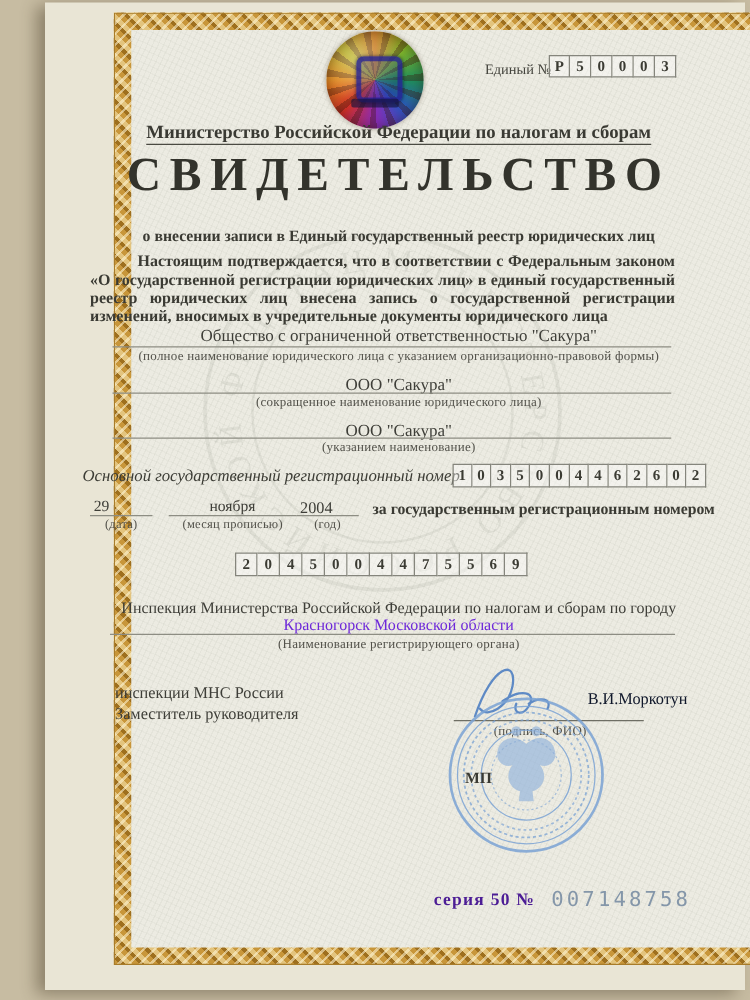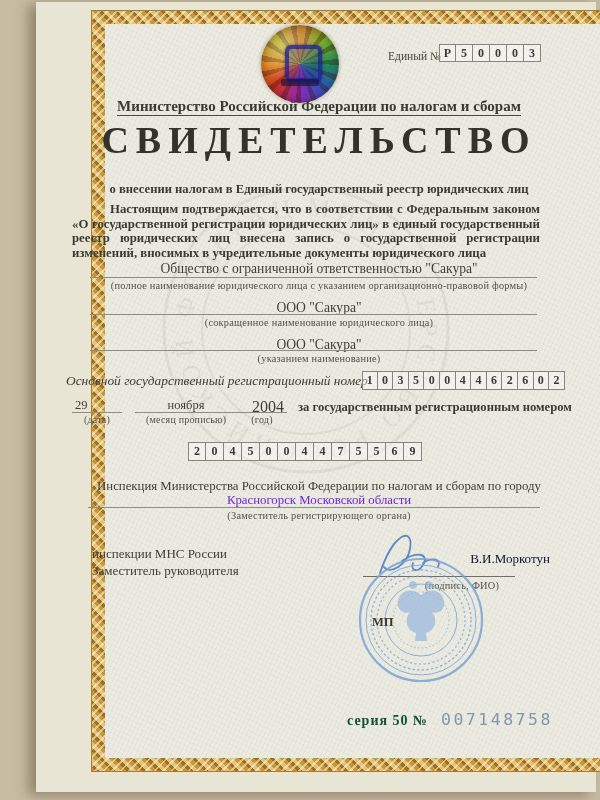--- a/index.html
+++ b/index.html
@@ -57,21 +57,21 @@
     border:4px solid rgba(38,34,150,.75);background:rgba(25,40,130,.28);
     box-shadow:0 0 3px rgba(0,0,40,.6);
   }
   .holo .bar{
     position:absolute;left:20px;top:54px;width:38px;height:7px;
     background:rgba(20,20,60,.65);border-radius:2px;filter:blur(.4px);
   }
   .wm{position:absolute;left:158px;top:182px;width:296px;height:296px;opacity:.10;pointer-events:none;}
   .stamp{position:absolute;left:356px;top:555px;width:130px;height:130px;opacity:.85;}
   .sig{position:absolute;left:368px;top:523px;width:86px;height:58px;}
-  .serial-label{font:bold 14px "Liberation Serif",serif;color:#14532d;letter-spacing:1px;}
+  .serial-label{font:bold 14px "Liberation Serif",serif;color:#4c1d95;letter-spacing:1px;}
   .serial-num{font:16.5px "DejaVu Sans Mono",monospace;color:#8496a9;letter-spacing:2.5px;}
 </style>
 </head>
 <body>
 
 <div class="paper">
   <div class="frame"></div>
   <div class="inner"></div>
 </div>
 
@@ -98,21 +98,21 @@
   <span class="cell w1">0</span>
   <span class="cell w1">0</span>
   <span class="cell w1">0</span>
   <span class="cell w1">3</span>
 </div>
 
 <div class="abs ctr serif-bold" style="top:98px;font-size:15px;">
   <span style="border-bottom:1px solid #4a4a42;padding-bottom:1px;">Министерство Российской Федерации по налогам и сборам</span>
 </div>
 <div class="abs ctr serif-bold" style="top:118px;font-size:38px;letter-spacing:7px;color:#33332c;">СВИДЕТЕЛЬСТВО</div>
-<div class="abs ctr serif-bold" style="top:182px;font-size:12.6px;">о внесении налогам в Единый государственный реестр юридических лиц</div>
+<div class="abs ctr serif-bold" style="top:182px;font-size:12.6px;">о внесении записи в Единый государственный реестр юридических лиц</div>
 <div class="abs serif-bold" style="left:72px;top:202px;width:468px;font-size:12.8px;line-height:14.6px;text-align:justify;text-indent:38px;">Настоящим подтверждается, что в соответствии с Федеральным законом «О государственной регистрации юридических лиц» в единый государственный реестр юридических лиц внесена запись о государственной регистрации изменений, вносимых в учредительные документы юридического лица</div>
 
 <div class="abs ctr value" style="top:261px;">Общество с ограниченной ответственностью "Сакура"</div>
 <div class="uline" style="left:90px;top:277px;width:447px;"></div>
 <div class="abs ctr caption" style="top:280px;">(полное наименование юридического лица с указанием организационно-правовой формы)</div>
 
 <div class="abs ctr value" style="top:300px;">ООО "Сакура"</div>
 <div class="uline" style="left:90px;top:314px;width:447px;"></div>
 <div class="abs ctr caption" style="top:317px;">(сокращенное наименование юридического лица)</div>
 
@@ -138,21 +138,21 @@
 </div>
 
 <div class="abs" style="left:75px;top:398px;width:44px;font-size:12.5px;color:#3e3e38;">29</div>
 <div class="uline" style="left:72px;top:412px;width:50px;"></div>
 <div class="abs caption" style="left:75px;top:414px;width:44px;text-align:center;font-size:10px;">(дата)</div>
 
 <div class="abs" style="left:138px;top:398px;width:96px;text-align:center;font-size:12.5px;color:#3e3e38;">ноября</div>
 <div class="uline" style="left:135px;top:412px;width:102px;"></div>
 <div class="abs caption" style="left:126px;top:414px;width:96px;text-align:left;font-size:10px;margin-left:20px;">(месяц прописью)</div>
 
-<div class="abs" style="left:240px;top:398px;width:44px;text-align:right;font-size:16px;color:#3e3e38;">2004</div>
+<div class="abs" style="left:240px;top:398px;width:44px;text-align:left;font-size:13px;color:#3e3e38;">2004</div>
 <div class="uline" style="left:237px;top:412px;width:50px;"></div>
 <div class="abs caption" style="left:240px;top:414px;width:44px;text-align:center;font-size:10px;">(год)</div>
 
 <div class="abs serif-bold" style="left:298px;top:400px;font-size:12.6px;">за  государственным регистрационным номером</div>
 
 <div class="cells" style="left:188px;top:442px;">
   <span class="cell w3">2</span>
   <span class="cell w3">0</span>
   <span class="cell w3">4</span>
   <span class="cell w3">5</span>
@@ -163,34 +163,34 @@
   <span class="cell w3">7</span>
   <span class="cell w3">5</span>
   <span class="cell w3">5</span>
   <span class="cell w3">6</span>
   <span class="cell w3">9</span>
 </div>
 
 <div class="abs ctr" style="top:479px;font-size:12.8px;color:#3e3e38;">Инспекция Министерства Российской Федерации по налогам и сборам по городу</div>
 <div class="abs ctr" style="top:493px;font-size:12.8px;color:#6d28d9;">Красногорск Московской области</div>
 <div class="uline" style="left:88px;top:507px;width:452px;"></div>
-<div class="abs ctr caption" style="top:510px;">(Заместитель регистрирующего органа)</div>
+<div class="abs ctr caption" style="top:510px;">(Наименование регистрирующего органа)</div>
 
 <div class="abs" style="left:92px;top:545px;font-size:13px;color:#3e3e38;line-height:17px;">
   <div>инспекции МНС России</div>
   <div>Заместитель руководителя</div>
 </div>
 
 <svg class="sig" viewBox="0 0 86 58">
   <path d="M12,50 C26,8 46,4 42,26 C39,42 22,52 16,44 M34,38 C48,28 62,30 55,42 C50,50 42,48 45,40 M55,40 C64,34 74,36 70,44" fill="none" stroke="#4f7fc2" stroke-width="1.8" stroke-linecap="round" opacity="0.9"></path>
 </svg>
 
 <div class="abs" style="left:460px;top:551px;width:100px;text-align:center;font-size:13px;color:#0f172a;">В.И.Моркотун</div>
 <div class="uline" style="left:363px;top:576px;width:152px;background:#6e6e64;"></div>
-<div class="abs caption" style="left:407px;top:580px;width:110px;text-align:center;">(подпись, ФИО)</div>
+<div class="abs caption" style="left:395px;top:580px;width:110px;text-align:left;">(подпись, ФИО)</div>
 
 <svg class="stamp" viewBox="0 0 130 130">
   <circle cx="65" cy="65" r="61" fill="none" stroke="#7ba3d4" stroke-width="2.2"></circle>
   <circle cx="65" cy="65" r="55" fill="none" stroke="#7ba3d4" stroke-width="1"></circle>
   <circle cx="65" cy="65" r="50" fill="none" stroke="#7ba3d4" stroke-width="1.4" stroke-dasharray="2.5 2.2" opacity="0.9"></circle>
   <circle cx="65" cy="65" r="44" fill="none" stroke="#7ba3d4" stroke-width="1.4" stroke-dasharray="2.2 2.4" opacity="0.8"></circle>
   <circle cx="65" cy="65" r="36" fill="none" stroke="#7ba3d4" stroke-width="1"></circle>
   <path d="M65 40 C56 32 44 35 42 46 C40 55 49 60 54 57 C47 66 52 76 60 78 L59 86 L71 86 L70 78 C78 76 83 66 76 57 C81 60 90 55 88 46 C86 35 74 32 65 40 Z M57 34 a4 4 0 1 1 0.1 0 M73 34 a4 4 0 1 1 0.1 0" fill="#8fb2dc" opacity="0.75"></path>
   <circle cx="65" cy="65" r="28" fill="none" stroke="#7ba3d4" stroke-width="1" stroke-dasharray="1.8 2" opacity="0.7"></circle>
 </svg>

